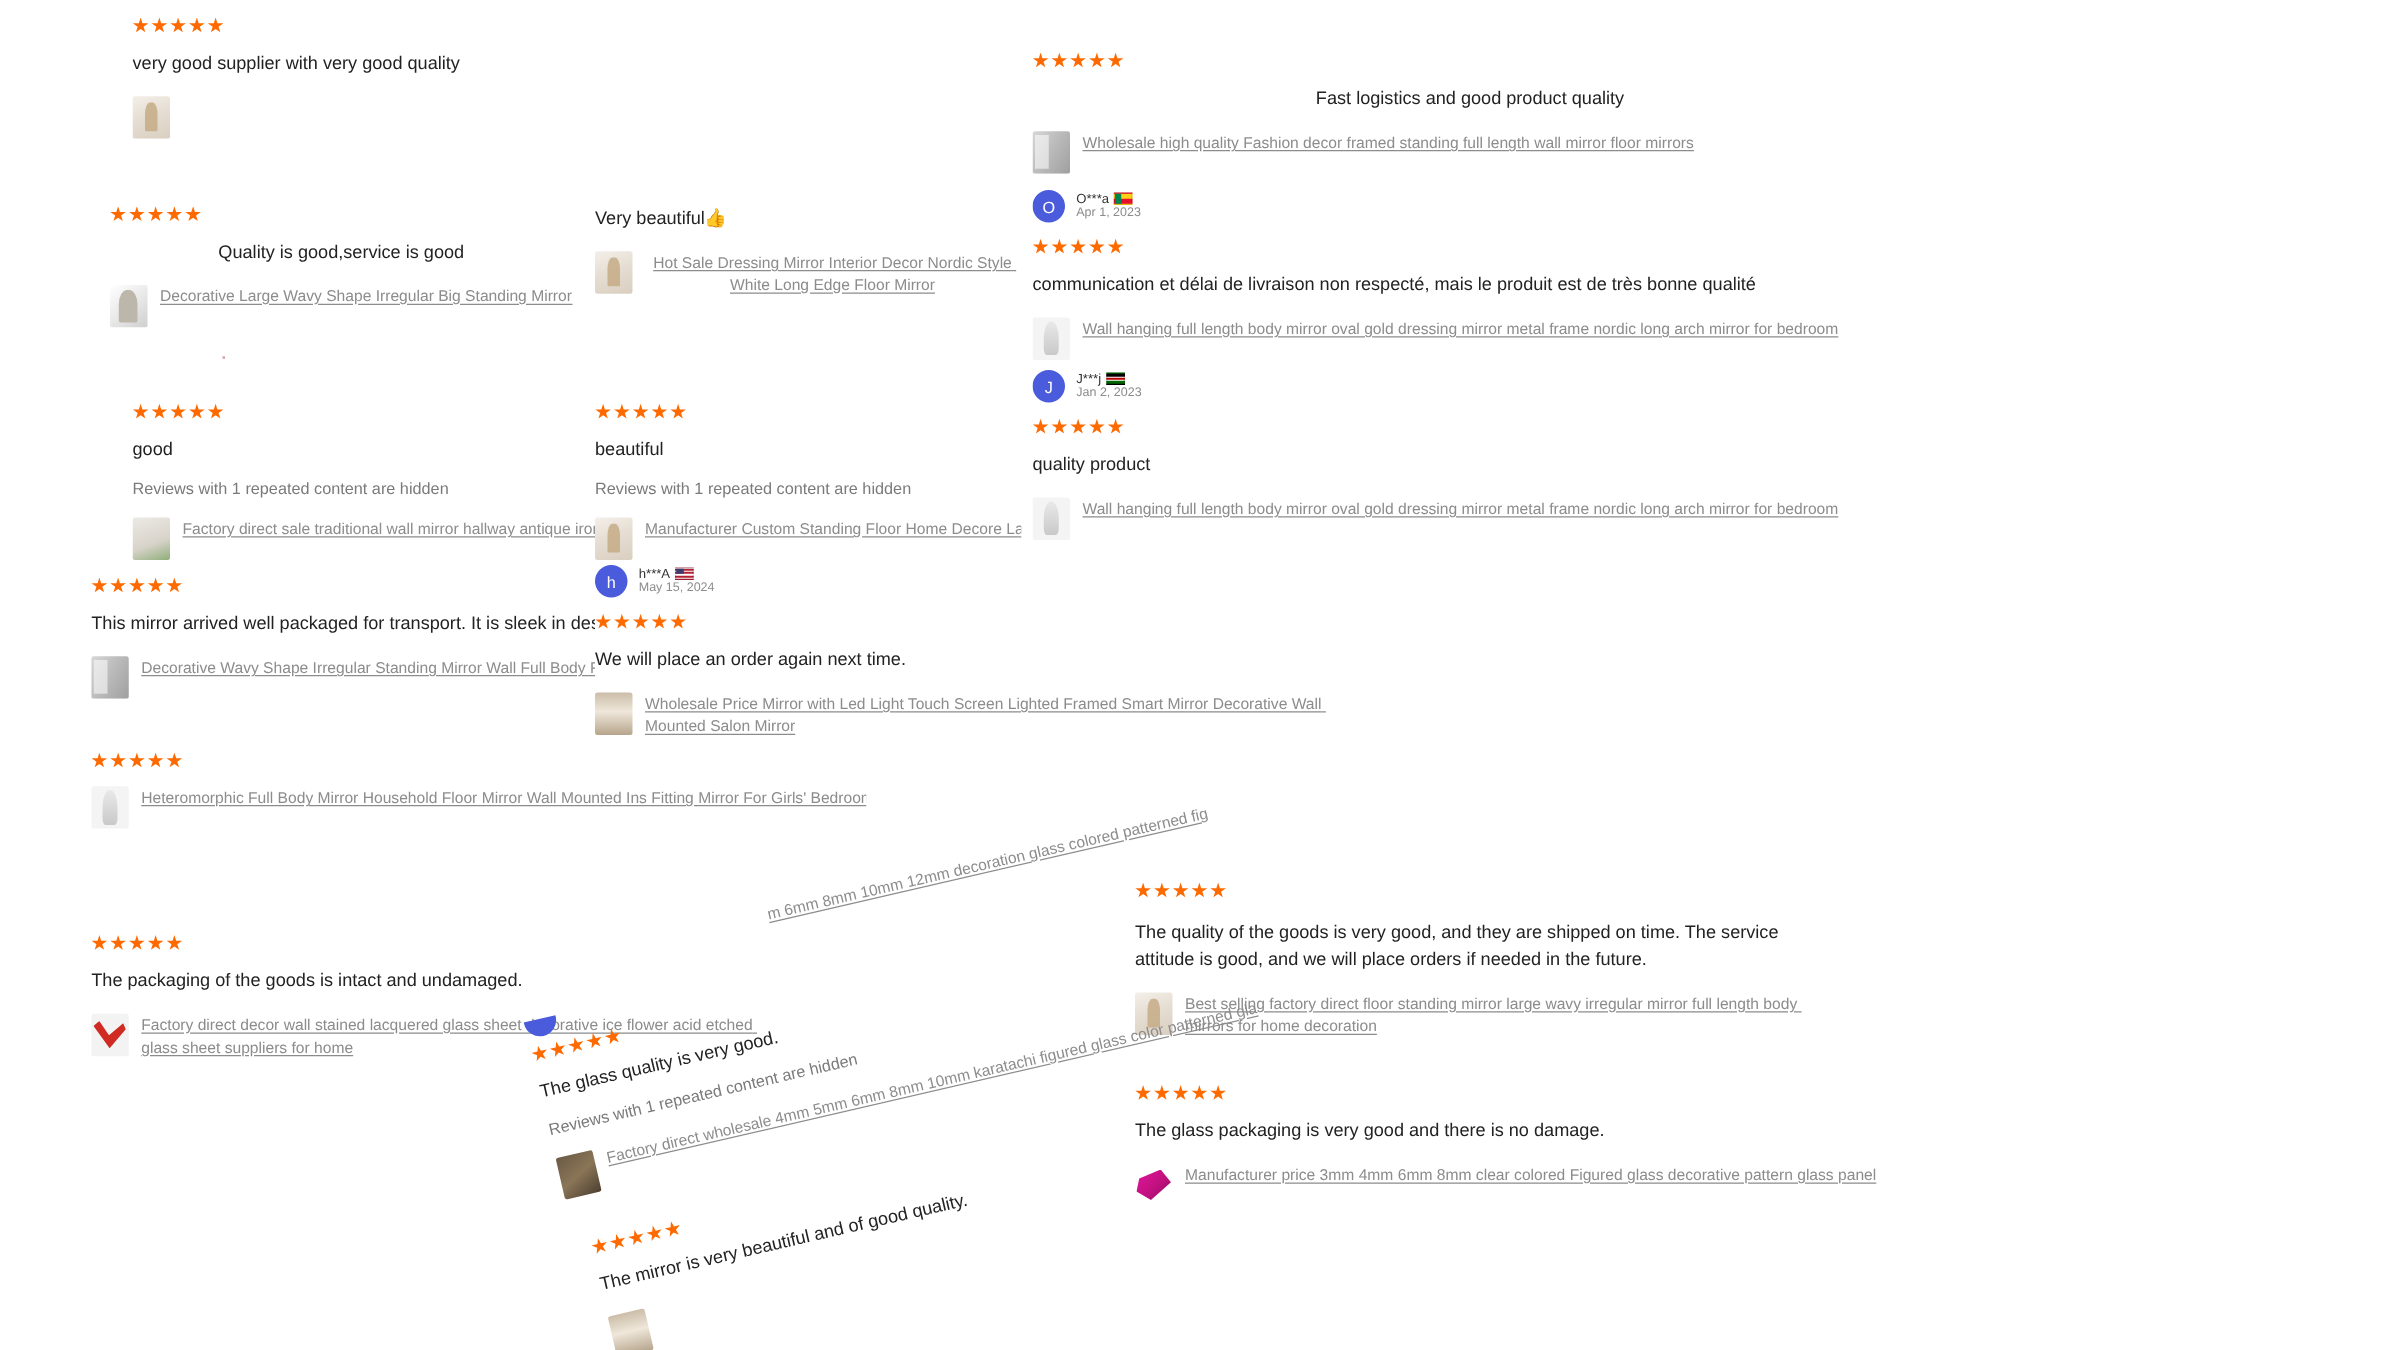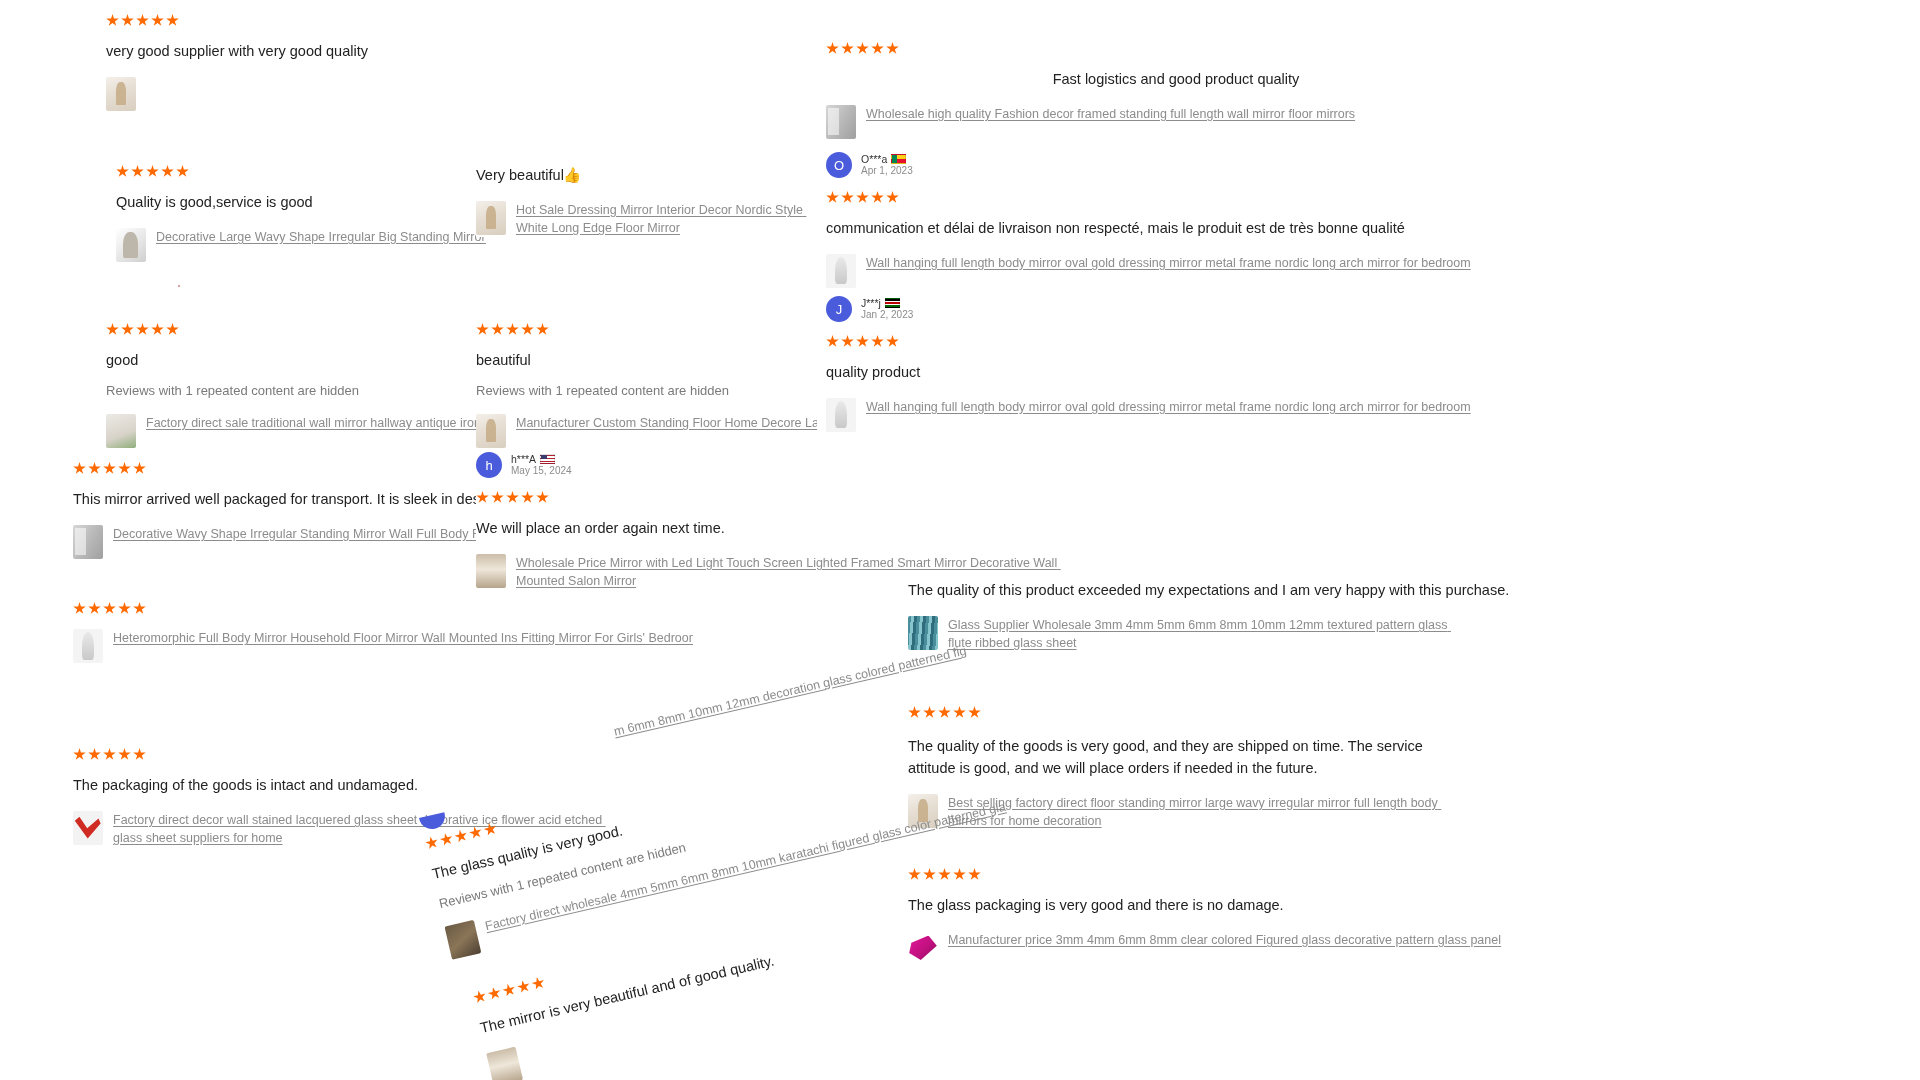--- a/index.html
+++ b/index.html
@@ -224,40 +224,40 @@
         <i class="st"></i>
         <i class="st"></i>
         <i class="st"></i>
     </div>
     <div class="review-text">very good supplier with very good quality</div>
     <div class="product">
       <div class="thumb mirror-arch"></div>
     </div>
   </div>
 
-  <div class="card" style="left:116px; top:165px; width:370px;">
+  <div class="card" style="left:88px; top:165px; width:370px;text-align:center;">
     <div class="stars">
       <i class="st"></i>
         <i class="st"></i>
         <i class="st"></i>
         <i class="st"></i>
         <i class="st"></i>
     </div>
     <div class="review-text">Quality is good,service is good</div>
     <div class="product">
       <div class="thumb mirror-wavy"></div>
       <div class="plink" style="white-space:nowrap;">Decorative Large Wavy Shape Irregular Big Standing Mirror Wall Ful</div>
     </div>
   </div>
 
   <div class="card" style="left:476px; top:165px; width:341px;">
     <div class="review-text" style="margin-top:0;">Very beautiful👍</div>
     <div class="product">
       <div class="thumb mirror-arch"></div>
-      <div class="plink" style="width:300px;">Hot Sale Dressing Mirror Interior Decor Nordic Style White Long Edge Floor Mirror</div>
+      <div class="plink" style="width:300px;text-align:center;">Hot Sale Dressing Mirror Interior Decor Nordic Style White Long Edge Floor Mirror</div>
     </div>
   </div>
 
   <div class="card" style="left:106px; top:323px; width:370px;">
     <div class="stars">
       <i class="st"></i>
         <i class="st"></i>
         <i class="st"></i>
         <i class="st"></i>
         <i class="st"></i>
@@ -413,27 +413,20 @@
         <i class="st"></i>
         <i class="st"></i>
     </div>
     <div class="review-text">We will place an order again next time.</div>
     <div class="product">
       <div class="thumb mirror-strip"></div>
       <div class="plink" style="max-width:545px;">Wholesale Price Mirror with Led Light Touch Screen Lighted Framed Smart Mirror Decorative Wall Mounted Salon Mirror</div>
     </div>
   </div>
 
-  <div class="card" style="left:908px; top:580px; width:620px;">
-    <div class="review-text" style="margin-top:0; white-space:nowrap;">The quality of this product exceeded my expectations and I am very happy with this purchase.</div>
-    <div class="product">
-      <div class="thumb glass-teal"></div>
-      <div class="plink" style="max-width:520px;">Glass Supplier Wholesale 3mm 4mm 5mm 6mm 8mm 10mm 12mm textured pattern glass flute ribbed glass sheet</div>
-    </div>
-  </div>
 
   <div class="card" style="left:908px; top:706px; width:600px;">
     <div class="stars">
       <i class="st"></i>
         <i class="st"></i>
         <i class="st"></i>
         <i class="st"></i>
         <i class="st"></i>
     </div>
     <div class="review-text" style="max-width:565px;margin-top:17px;">The quality of the goods is very good, and they are shipped on time. The service attitude is good, and we will place orders if needed in the future.</div>

